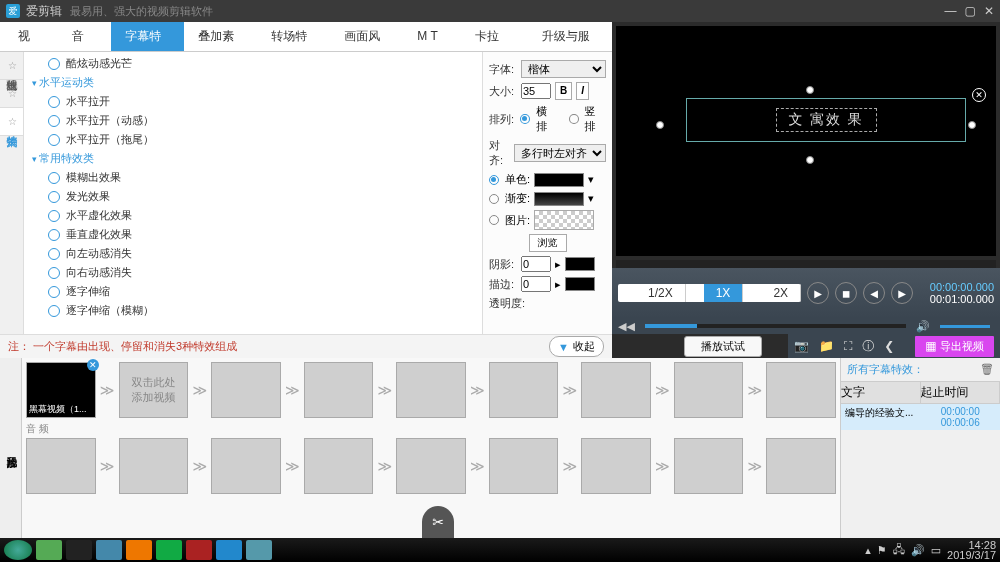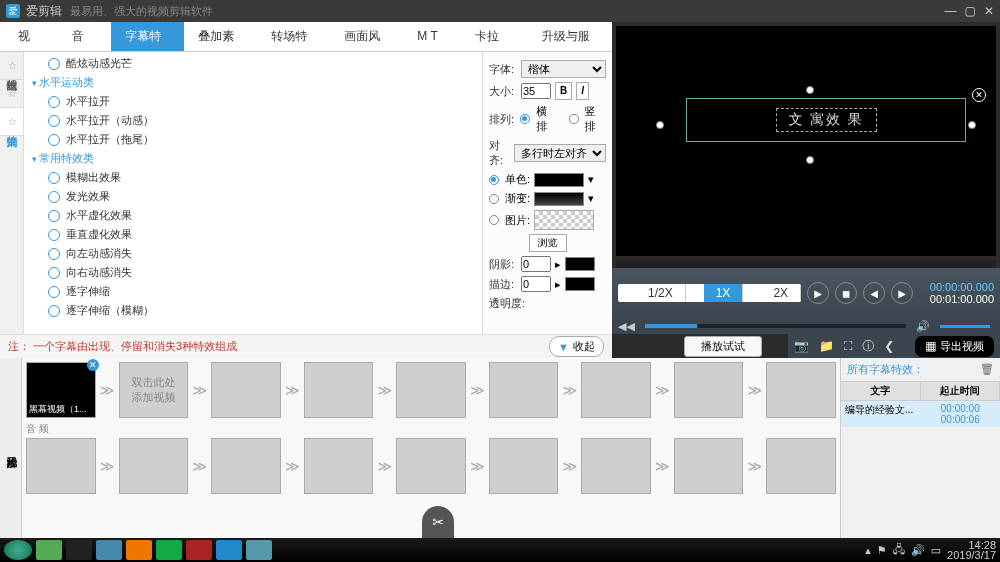--- a/index.html
+++ b/index.html
@@ -54,38 +54,38 @@
 .pbtn{width:22px;height:22px;border:1px solid #888;border-radius:50%;display:flex;align-items:center;justify-content:center;cursor:pointer;font-size:10px;}
 .tc{margin-left:auto;text-align:right;font-family:monospace;font-size:12px;}
 .tc .t1{color:#6cf;}
 .notebar{height:24px;background:#f4f4f4;border-top:1px solid #ddd;display:flex;align-items:center;padding:0 8px;width:612px;}
 .notebar .note{color:#c0392b;font-size:11px;}
 .collapse-btn{margin-left:auto;border:1px solid #aaa;border-radius:10px;padding:2px 8px;background:#fff;cursor:pointer;display:flex;align-items:center;gap:4px;}
 .playtest{width:130px;height:24px;display:flex;align-items:center;justify-content:center;margin-left:46px;}
 .playtest button{border:1px solid #aaa;background:#f8f8f8;padding:2px 16px;border-radius:3px;cursor:pointer;}
 .toolbar2{height:24px;background:#3a4550;flex:1;display:flex;align-items:center;padding:0 6px;gap:10px;color:#ddd;}
 .toolbar2 .ic{cursor:pointer;font-size:12px;}
-.export-btn{margin-left:auto;background:#000000;color:#fff;padding:3px 10px;border-radius:7px;cursor:pointer;font-size:12px;}
+.export-btn{margin-left:auto;background:#d946ef;color:#fff;padding:3px 10px;border-radius:1px;cursor:pointer;font-size:12px;}
 .row2{display:flex;height:24px;}
 .timeline-area{display:flex;height:180px;}
 .tl-side{width:22px;background:#eee;border-right:1px solid #ccc;writing-mode:vertical-rl;text-orientation:upright;padding:6px 2px;font-size:11px;text-align:center;}
 .tl-main{flex:1;background:#f8f8f8;overflow:auto;padding:4px;position:relative;}
 .tl-row{display:flex;align-items:center;gap:4px;margin-bottom:4px;}
 .clip{width:70px;height:56px;background:#cfcfcf;border:1px solid #aaa;position:relative;cursor:pointer;}
 .clip.filled{background:#000;}
 .clip .cap{position:absolute;bottom:0;left:0;right:0;background:rgba(0,0,0,.7);color:#fff;font-size:9px;padding:1px 2px;white-space:nowrap;overflow:hidden;}
 .clip .x{position:absolute;top:-4px;right:-4px;width:12px;height:12px;background:#3498db;color:#fff;border-radius:50%;font-size:9px;text-align:center;line-height:12px;cursor:pointer;}
 .arrow{color:#aaa;font-size:14px;}
 .clip.add{display:flex;align-items:center;justify-content:center;flex-direction:column;color:#888;font-size:10px;}
 .tl-label{color:#888;font-size:10px;margin:2px 0;}
 .tl-right{width:160px;background:#f0f0f0;border-left:1px solid #ccc;display:flex;flex-direction:column;}
 .tlr-head{padding:4px 6px;border-bottom:1px solid #ccc;display:flex;align-items:center;color:#3498db;}
 .tlr-head .trash{margin-left:auto;color:#666;cursor:pointer;}
 .tlr-cols{display:flex;background:#e0e0e0;border-bottom:1px solid #ccc;}
-.tlr-cols div{flex:1;text-align:center;padding:2px 0;font-size:10px;border-right:1px solid #ccc;font-weight:bold;}
+.tlr-cols div{flex:1;padding:2px 0;font-size:12px;border-right:1px solid #ccc;}
 .tlr-row{display:flex;padding:2px 0;background:#d6ecfb;}
 .tlr-row div{flex:1;font-size:10px;padding:0 4px;}
 .tlr-row .tcol{color:#3498db;text-align:center;font-family:monospace;}
 .scissors{position:absolute;left:400px;bottom:0;width:32px;height:32px;background:#555;border-radius:50% 50% 0 0;display:flex;align-items:center;justify-content:center;color:#fff;font-size:14px;cursor:pointer;}
 .taskbar{position:absolute;bottom:0;left:0;right:0;height:24px;background:linear-gradient(#1a1a1a,#000);display:flex;align-items:center;padding:0 4px;gap:4px;}
 .taskbar .start{width:28px;height:20px;background:radial-gradient(circle,#4a9,#174);border-radius:50%;cursor:pointer;}
 .taskbar .ti{width:26px;height:20px;background:#333;border-radius:2px;cursor:pointer;}
 .taskbar .tray{margin-left:auto;display:flex;align-items:center;gap:6px;color:#ccc;font-size:10px;}
 .taskbar .clock{text-align:right;line-height:10px;}
 .slider{flex:1;height:4px;background:#222;position:relative;margin:0 4px;}

